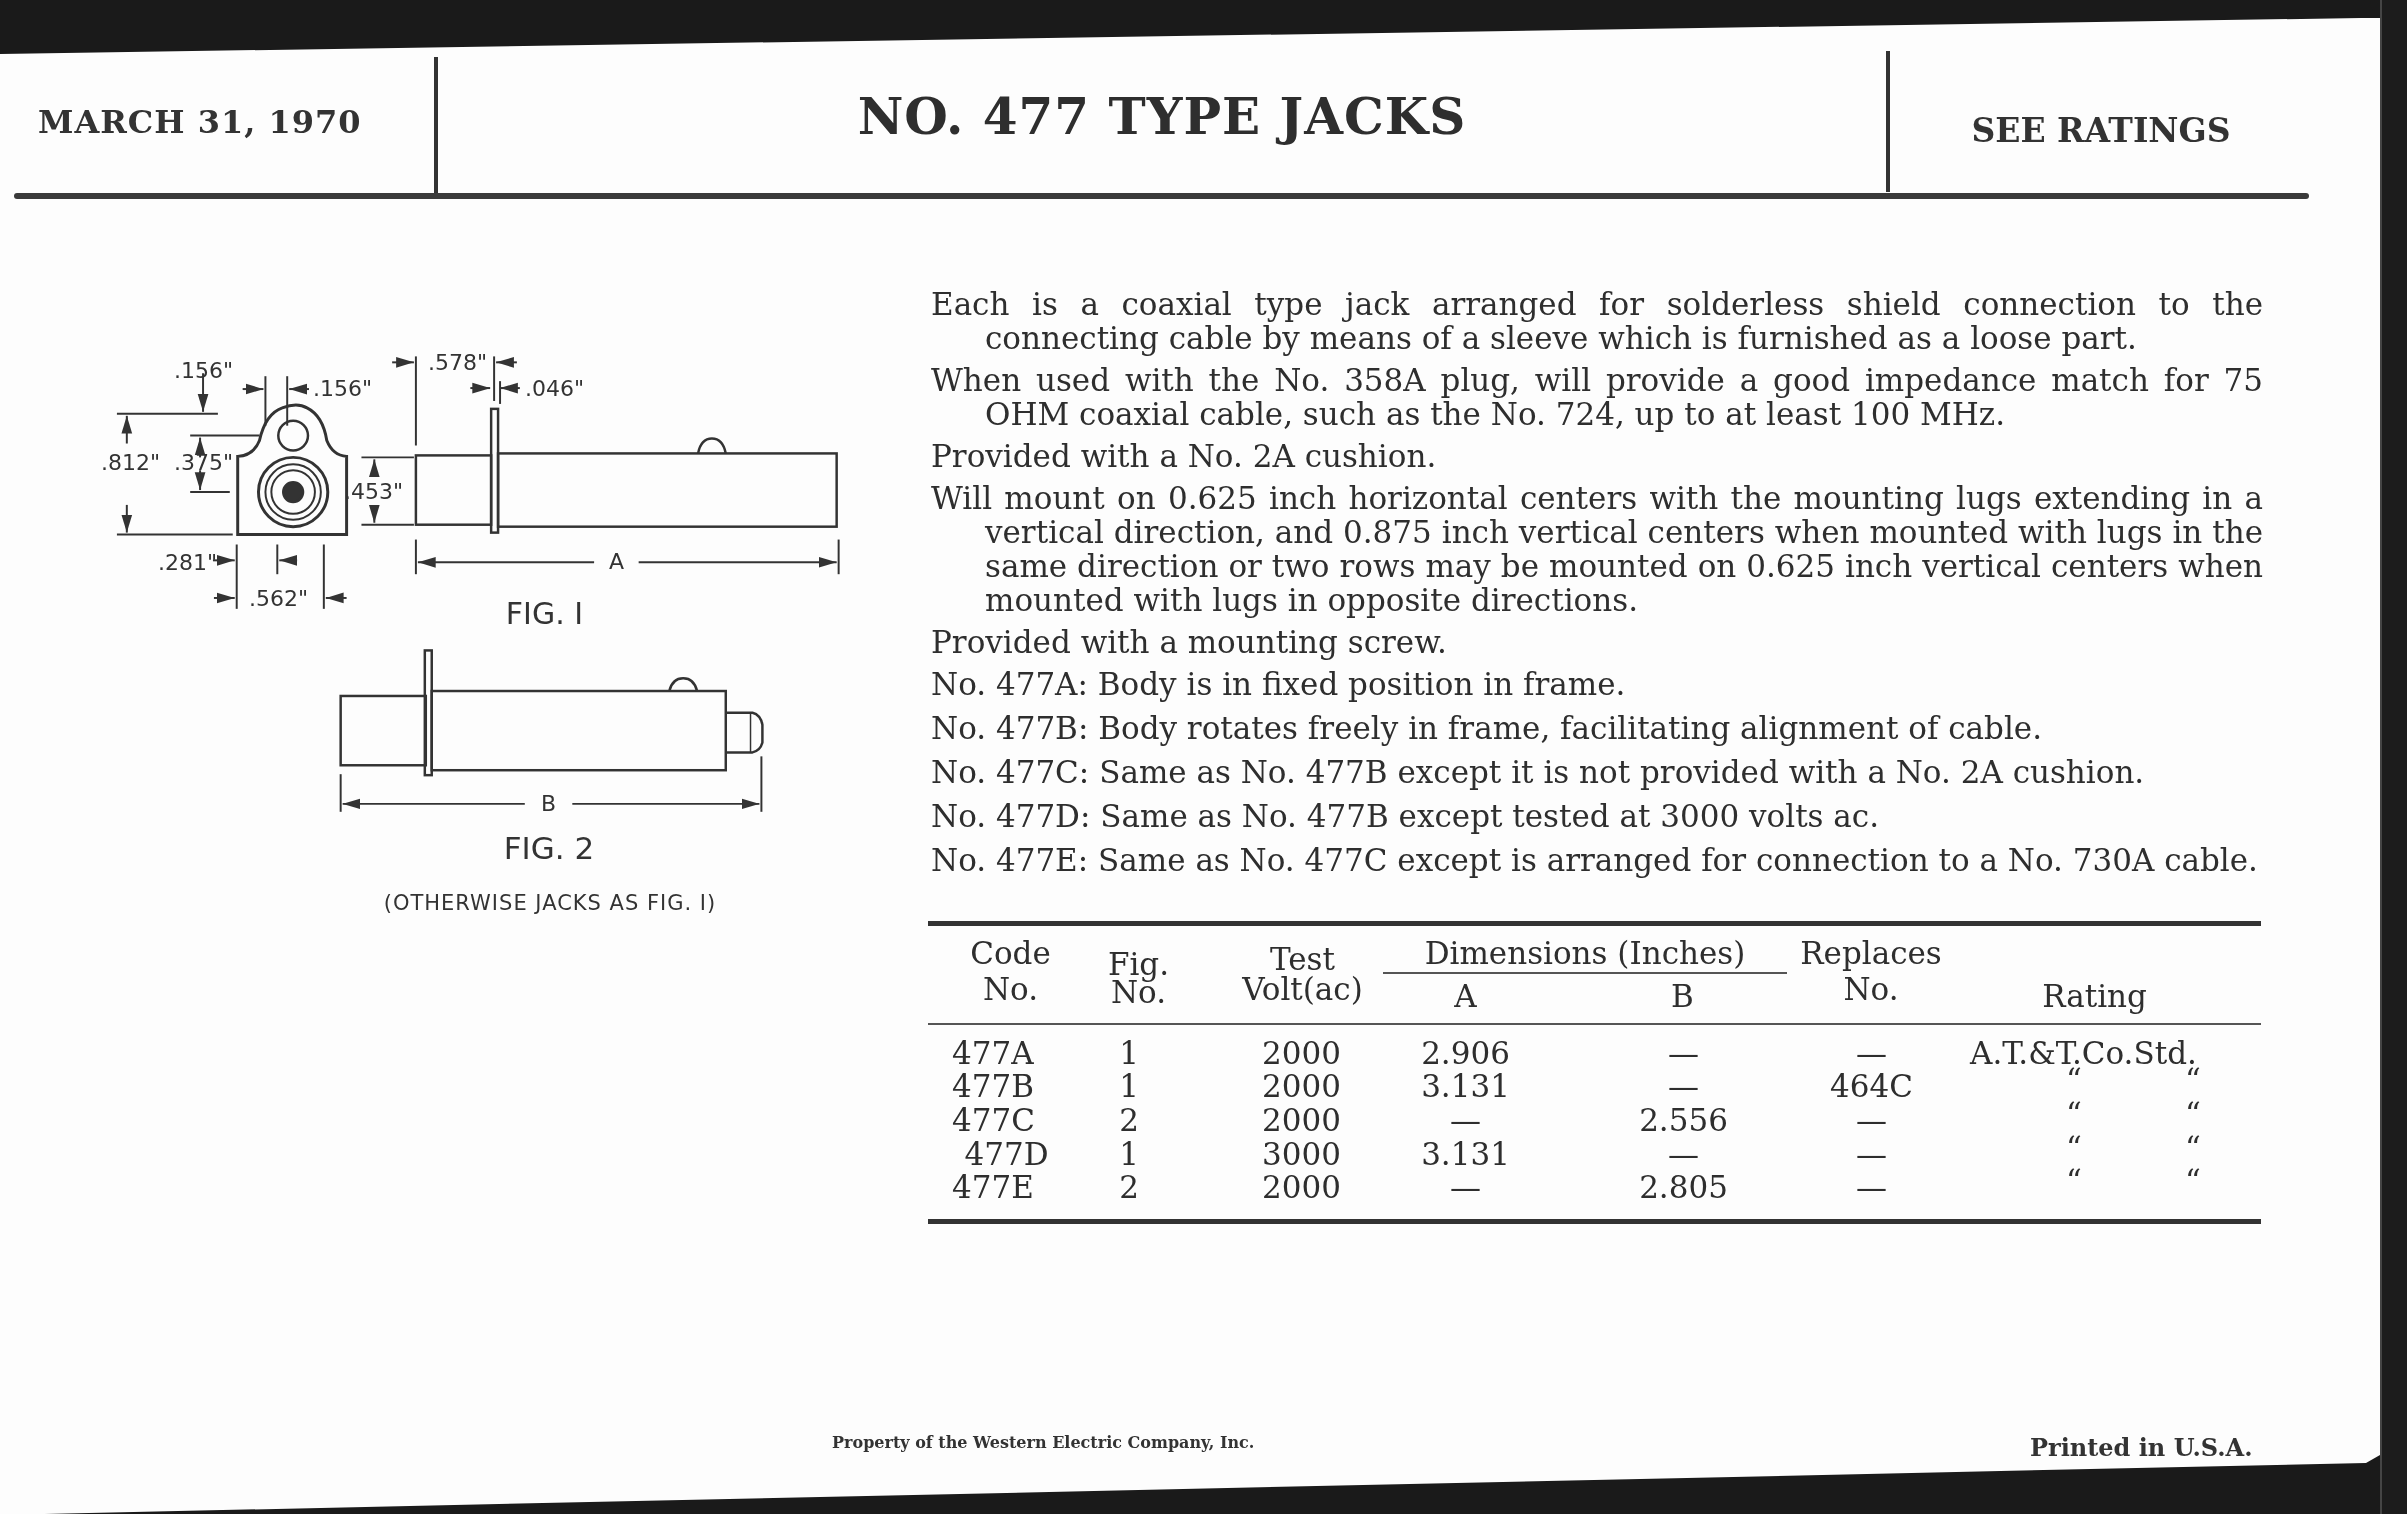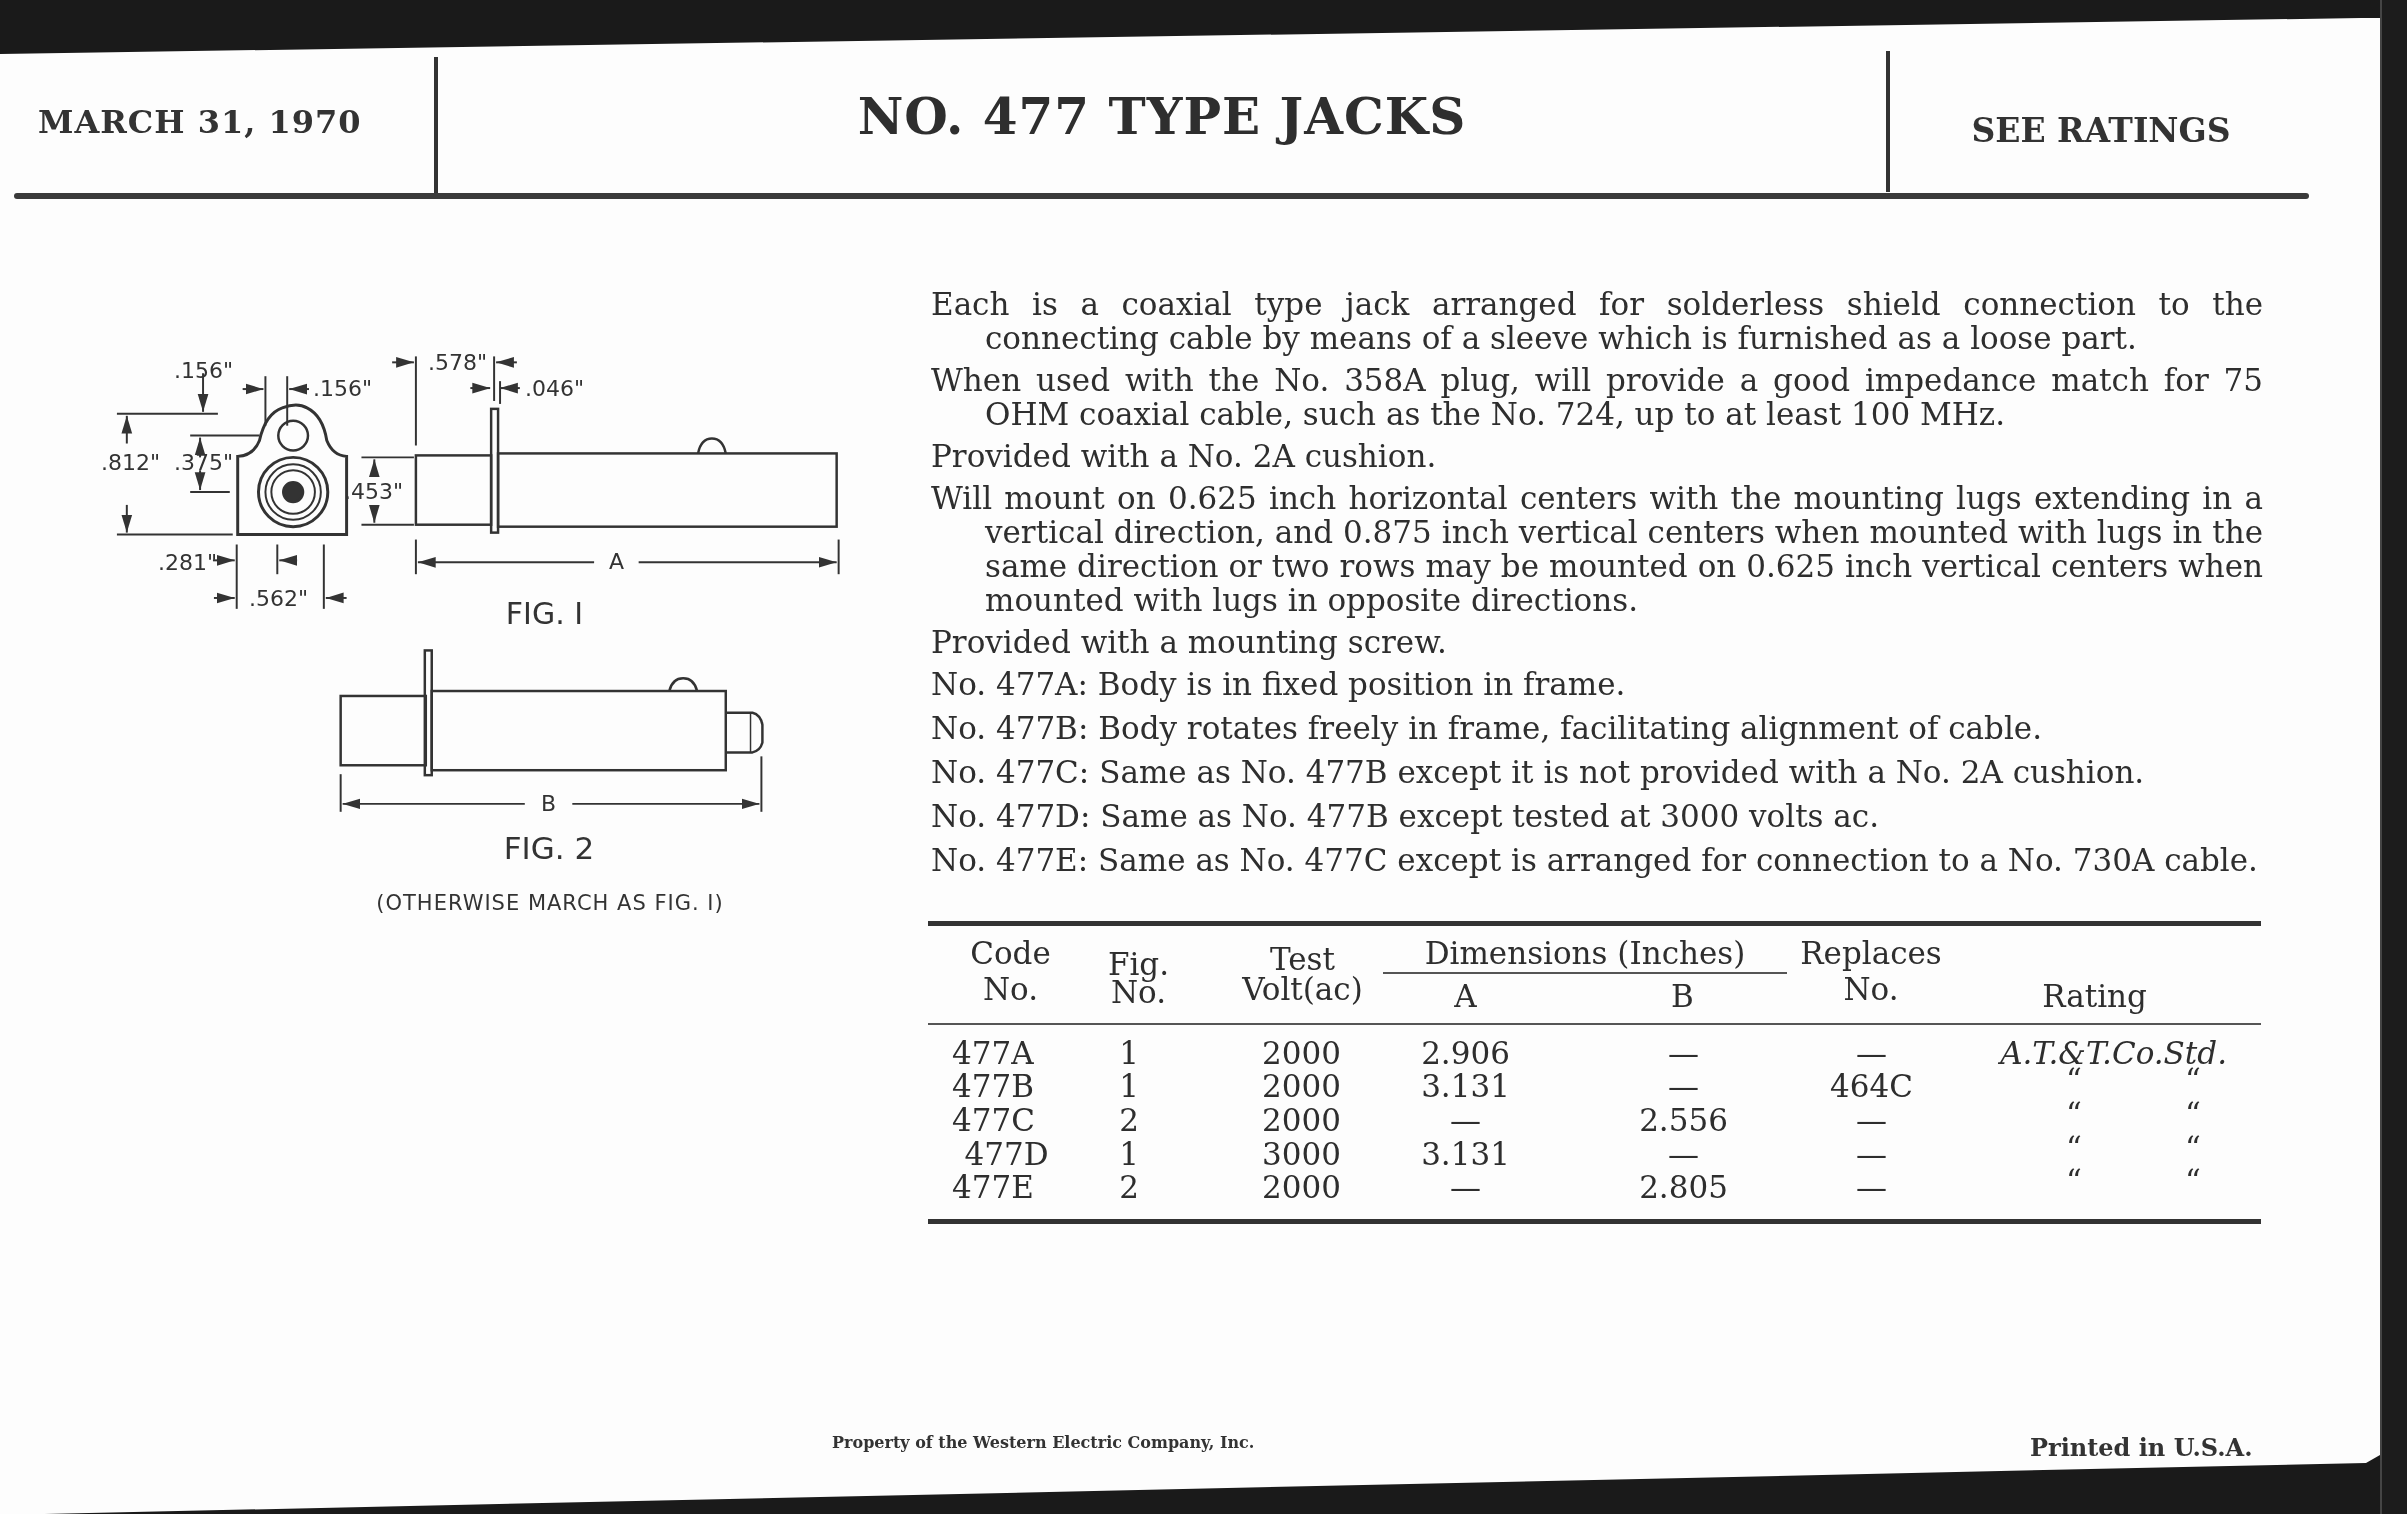--- a/index.html
+++ b/index.html
@@ -155,21 +155,21 @@
       <div class="dim" style="left:158px; top:550px;">.281"</div>
       <div class="dim" style="left:249px; top:586px;">.562"</div>
       <div class="dim" style="left:344px; top:479px;">.453"</div>
       <div class="dim" style="left:428px; top:350px;">.578"</div>
       <div class="dim" style="left:525px; top:376px;">.046"</div>
       <div class="dim" style="left:609px; top:549px;">A</div>
       <div class="fig-label" style="left:495px; top:596px; width:99px; font-size:30px;">FIG. I</div>
 
       <div class="dim" style="left:541px; top:791px;">B</div>
       <div class="fig-label" style="left:465px; top:830px; width:168px; font-size:31px;">FIG. 2</div>
-      <div class="fig-label" style="left:327px; top:891px; width:446px; font-size:21px; letter-spacing:1px;">(OTHERWISE MARCH AS FIG. I)</div>
+      <div class="fig-label" style="left:327px; top:891px; width:446px; font-size:21px; letter-spacing:1px;">(OTHERWISE JACKS AS FIG. I)</div>
     </div>
 
     <div class="body-text">
       <p class="para">Each is a coaxial type jack arranged for solderless shield connection to the connecting cable by means of a sleeve which is furnished as a loose part.</p>
       <p class="para">When used with the No. 358A plug, will provide a good impedance match for 75 OHM coaxial cable, such as the No. 724, up to at least 100 MHz.</p>
       <p class="para">Provided with a No. 2A cushion.</p>
       <p class="para">Will mount on 0.625 inch horizontal centers with the mounting lugs extending in a vertical direction, and 0.875 inch vertical centers when mounted with lugs in the same direction or two rows may be mounted on 0.625 inch vertical centers when mounted with lugs in opposite directions.</p>
       <p class="para">Provided with a mounting screw.</p>
       <p class="para item"><span>No. 477A:</span> <span>Body is in fixed position in frame.</span></p>
       <p class="para item"><span>No. 477B:</span> <span>Body rotates freely in frame, facilitating alignment of cable.</span></p>
@@ -206,21 +206,21 @@
       <div class="th" style="left:2020px; top:978px; width:149px;">Rating</div>
 
       <div id="table-rows">
           <div>
             <div class="td" style="left: 952px; top: 1036px; width: 109px; text-align: left;">477A</div>
             <div class="td" style="left: 1109px; top: 1036px; width: 40px; text-align: center;">1</div>
             <div class="td" style="left: 1247px; top: 1036px; width: 109px; text-align: center;">2000</div>
             <div class="td" style="left: 1411px; top: 1036px; width: 109px; text-align: center;">2.906</div>
             <div class="td" style="left: 1629px; top: 1036px; width: 109px; text-align: center;">—</div>
             <div class="td" style="left: 1817px; top: 1036px; width: 109px; text-align: center;">—</div>
-            <div class="td" style="left: 1970px; top: 1036px; width: 257px; text-align: right; font-style: italic;">A.T.&amp;T.Co.Std.</div>
+            <div class="td" style="left: 1970px; top: 1036px; width: 257px; text-align: left;">A.T.&amp;T.Co.Std.</div>
           </div>
           <div>
             <div class="td" style="left: 952px; top: 1069px; width: 109px; text-align: left;">477B</div>
             <div class="td" style="left: 1109px; top: 1069px; width: 40px; text-align: center;">1</div>
             <div class="td" style="left: 1247px; top: 1069px; width: 109px; text-align: center;">2000</div>
             <div class="td" style="left: 1411px; top: 1069px; width: 109px; text-align: center;">3.131</div>
             <div class="td" style="left: 1629px; top: 1069px; width: 109px; text-align: center;">—</div>
             <div class="td" style="left: 1817px; top: 1069px; width: 109px; text-align: center;">464C</div>
             <div class="td" style="left: 2054px; top: 1063px; width: 40px; text-align: center;">“</div>
             <div class="td" style="left: 2173px; top: 1063px; width: 40px; text-align: center;">“</div>

